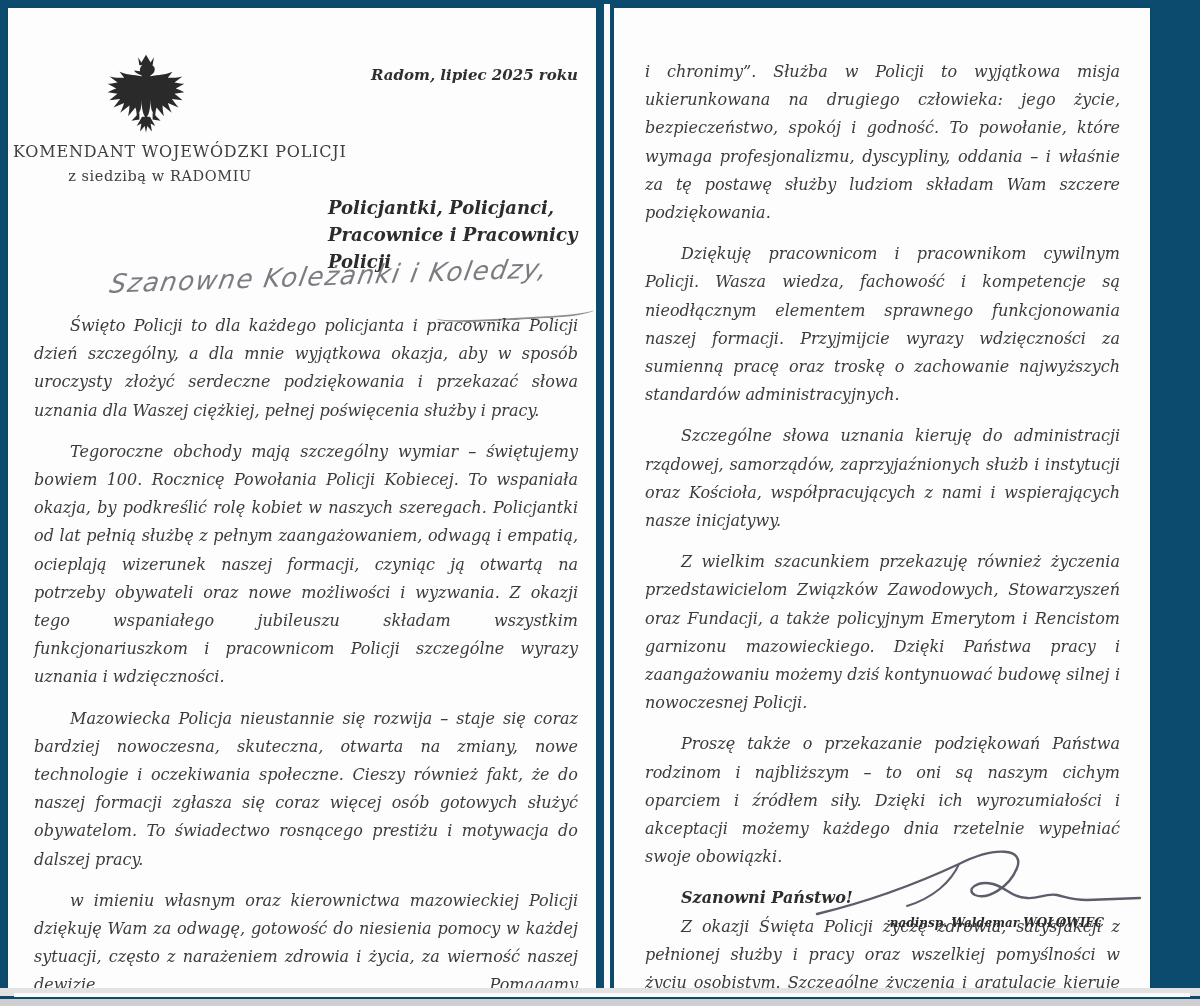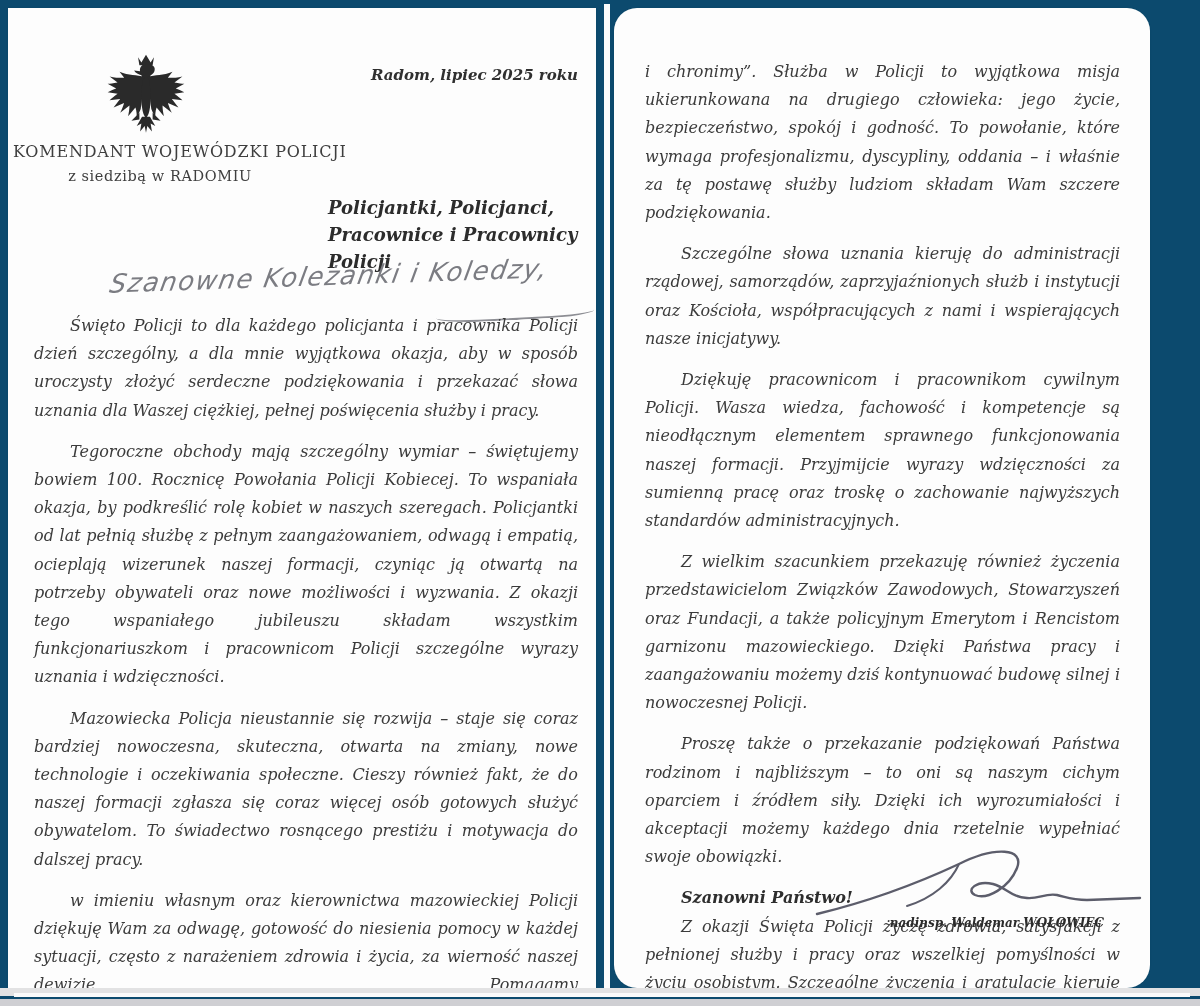--- a/index.html
+++ b/index.html
@@ -15,21 +15,21 @@
   .edge-bottom-light{position:absolute;left:0;right:0;top:988px;height:8px;background:#e2e2e3;}
   .edge-bottom-white{position:absolute;left:14px;right:10px;top:993px;height:4px;background:#fafafa;}
   .edge-bottom-dark{position:absolute;left:0;right:0;bottom:0;height:7px;background:#cfcfd3;}
   .gap-sliver{position:absolute;left:604px;top:4px;width:6px;height:986px;background:#fbfbfb;}
 
   .page{
     position:absolute;top:8px;height:980px;background:#fdfdfd;
     box-shadow:0 0 2px rgba(0,0,0,0.08);
   }
   .page-left{left:8px;width:588px;}
-  .page-right{left:614px;width:536px;border-radius:23px;}
+  .page-right{left:614px;width:536px;}
 
   
   .typed{color:#3b3b3b;font-style:italic;font-size:16px;line-height:28.2px;text-align:justify;}
   .typed p{margin:0 0 13px 0;text-indent:36px;}
   .typed p.tight{margin-bottom:0;}
   .typed p.bold-line{font-weight:700;color:#2d2d2d;margin-bottom:0;}
   .typed p.no-indent{text-indent:0;}
   .typed p.cont-out{text-align-last:justify;margin-bottom:0;}
 
   .textblock-left{position:absolute;left:26px;right:18px;top:304px;}
@@ -112,22 +112,22 @@
       <p class="cont-out">w imieniu własnym oraz kierownictwa mazowieckiej Policji dziękuję Wam za odwagę, gotowość do niesienia pomocy w każdej sytuacji, często z narażeniem zdrowia i życia, za wierność naszej dewizie „Pomagamy</p>
     </div>
   </div>
 
   <div class="gap-sliver"></div>
 
   <div class="page page-right">
 
     <div class="typed textblock-right">
       <p class="no-indent">i chronimy”. Służba w Policji to wyjątkowa misja ukierunkowana na drugiego człowieka: jego życie, bezpieczeństwo, spokój i godność. To powołanie, które wymaga profesjonalizmu, dyscypliny, oddania – i właśnie za tę postawę służby ludziom składam Wam szczere podziękowania.</p>
+      <p>Dziękuję pracownicom i pracownikom cywilnym Policji. Wasza wiedza, fachowość i kompetencje są nieodłącznym elementem sprawnego funkcjonowania naszej formacji. Przyjmijcie wyrazy wdzięczności za sumienną pracę oraz troskę o zachowanie najwyższych standardów administracyjnych.</p>
       <p>Szczególne słowa uznania kieruję do administracji rządowej, samorządów, zaprzyjaźnionych służb i instytucji oraz Kościoła, współpracujących z nami i wspierających nasze inicjatywy.</p>
-      <p>Dziękuję pracownicom i pracownikom cywilnym Policji. Wasza wiedza, fachowość i kompetencje są nieodłącznym elementem sprawnego funkcjonowania naszej formacji. Przyjmijcie wyrazy wdzięczności za sumienną pracę oraz troskę o zachowanie najwyższych standardów administracyjnych.</p>
       <p>Z wielkim szacunkiem przekazuję również życzenia przedstawicielom Związków Zawodowych, Stowarzyszeń oraz Fundacji, a także policyjnym Emerytom i Rencistom garnizonu mazowieckiego. Dzięki Państwa pracy i zaangażowaniu możemy dziś kontynuować budowę silnej i nowoczesnej Policji.</p>
       <p>Proszę także o przekazanie podziękowań Państwa rodzinom i najbliższym – to oni są naszym cichym oparciem i źródłem siły. Dzięki ich wyrozumiałości i akceptacji możemy każdego dnia rzetelnie wypełniać swoje obowiązki.</p>
       <p class="bold-line">Szanowni Państwo!</p>
       <p class="tight">Z okazji Święta Policji życzę zdrowia, satysfakcji z pełnionej służby i pracy oraz wszelkiej pomyślności w życiu osobistym. Szczególne życzenia i gratulacje kieruję do odznaczanych i awansowanych na dzisiejszej uroczystości – niech przynależność do solidarnej mundurowej wspólnoty będzie dla Was źródłem siły i motywacji do osiągania kolejnych sukcesów. Niech każdy dzień przynosi Wam poczucie dumy z tego co robicie, a także szacunek i wdzięczność społeczeństwa.</p>
     </div>
 
     <svg class="signature-stroke" viewBox="0 0 335 78" aria-hidden="true">
       <path d="M6,66 C64,52 118,30 148,16 C184,-2 214,0 206,20 C198,40 176,52 164,47 C154,42 166,32 182,36 C196,40 200,49 216,50 C228,51 234,45 246,47 C258,50 262,52 276,52 L329,50" fill="none" stroke="#5c5d6b" stroke-width="2.4" stroke-linecap="round"></path>
       <path d="M148,16 C140,34 122,50 96,58" fill="none" stroke="#5c5d6b" stroke-width="2" stroke-linecap="round"></path>
     </svg>

